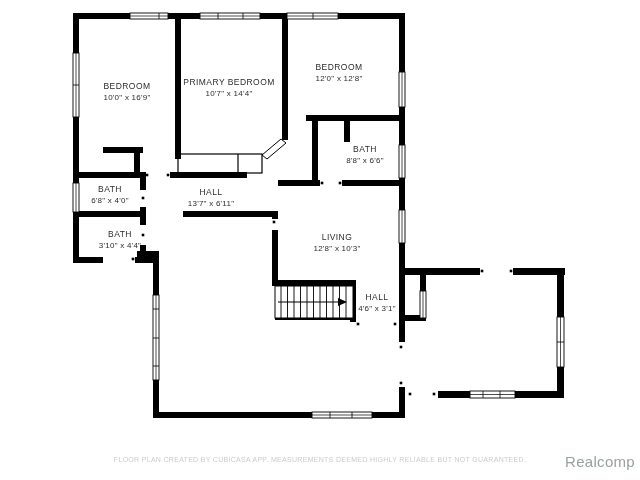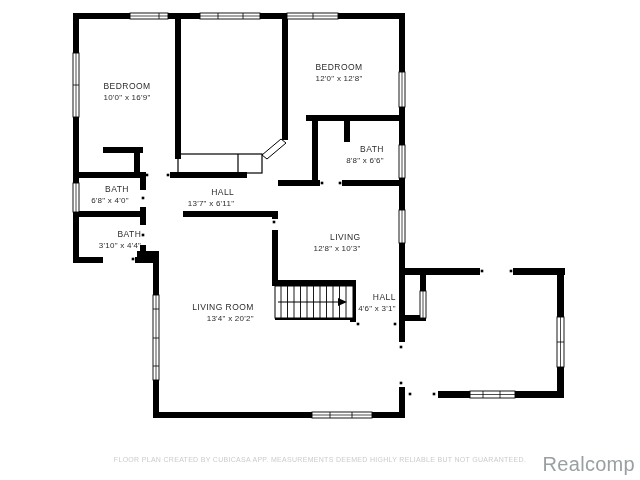--- a/index.html
+++ b/index.html
@@ -1,25 +1,25 @@
 <!DOCTYPE html>
 <html><head>
 <meta charset="utf-8">
 <style>
   html,body{margin:0;padding:0;background:#fff;}
   #stage{position:relative;width:640px;height:480px;background:#ffffff;overflow:hidden;
          font-family:"Liberation Sans", sans-serif;}
   .plan-svg{position:absolute;left:0;top:0;}
-  .room-label{position:absolute;transform:translate(-50%,-50%);text-align:right;
+  .room-label{position:absolute;transform:translate(-50%,-50%);text-align:center;
               white-space:nowrap;line-height:11px;color:#2b2b2b;z-index:5;}
   .room-name{display:block;font-size:8.5px;letter-spacing:.45px;}
   .room-dims{display:block;font-size:8px;letter-spacing:.25px;}
   .disclaimer{position:absolute;left:0;right:0;top:456px;text-align:center;
               font-size:7px;letter-spacing:.3px;color:#cbcbcb;}
-  .watermark{position:absolute;right:5px;top:453px;font-size:20px;color:#9aa0a2;
+  .watermark{position:absolute;right:5px;top:453px;font-size:15px;color:#9aa0a2;
              letter-spacing:.3px;}
   .w{fill:#000;}
   .thin{fill:none;stroke:#000;stroke-width:1.2;}
 </style>
 </head>
 <body>
 
 <div id="stage">
 
   <svg class="plan-svg" width="640" height="480" viewBox="0 0 640 480">
@@ -147,20 +147,24 @@
         <rect x="141.7" y="233.7" width="2.6" height="2.6" fill="#000"></rect>
         <rect x="408.7" y="392.7" width="2.6" height="2.6" fill="#000"></rect>
         <rect x="432.7" y="392.7" width="2.6" height="2.6" fill="#000"></rect>
       </g>
   </svg>
 
   <div class="room-label" style="left:127px;top:92px">
       <span class="room-name">BEDROOM</span>
       <span class="room-dims">10'0" x 16'9"</span>
     </div>
+  <div class="room-label" style="left:229px;top:88px">
+      <span class="room-name">PRIMARY BEDROOM</span>
+      <span class="room-dims">10'7" x 14'4"</span>
+    </div>
   <div class="room-label" style="left:339px;top:73px">
       <span class="room-name">BEDROOM</span>
       <span class="room-dims">12'0" x 12'8"</span>
     </div>
   <div class="room-label" style="left:365px;top:155px">
       <span class="room-name">BATH</span>
       <span class="room-dims">8'8" x 6'6"</span>
     </div>
   <div class="room-label" style="left:110px;top:195px">
       <span class="room-name">BATH</span>
@@ -175,20 +179,16 @@
       <span class="room-dims">3'10" x 4'4"</span>
     </div>
   <div class="room-label" style="left:337px;top:243px">
       <span class="room-name">LIVING</span>
       <span class="room-dims">12'8" x 10'3"</span>
     </div>
   <div class="room-label" style="left:377px;top:303px">
       <span class="room-name">HALL</span>
       <span class="room-dims">4'6" x 3'1"</span>
     </div>
-  <div class="room-label" style="left:223px;top:313px">
-      <span class="room-name">LIVING ROOM</span>
-      <span class="room-dims">13'4" x 20'2"</span>
-    </div>
 
   <div class="disclaimer">FLOOR PLAN CREATED BY CUBICASA APP. MEASUREMENTS DEEMED HIGHLY RELIABLE BUT NOT GUARANTEED.</div>
   <div class="watermark">Realcomp</div>
 </div>
 
 </body></html>

